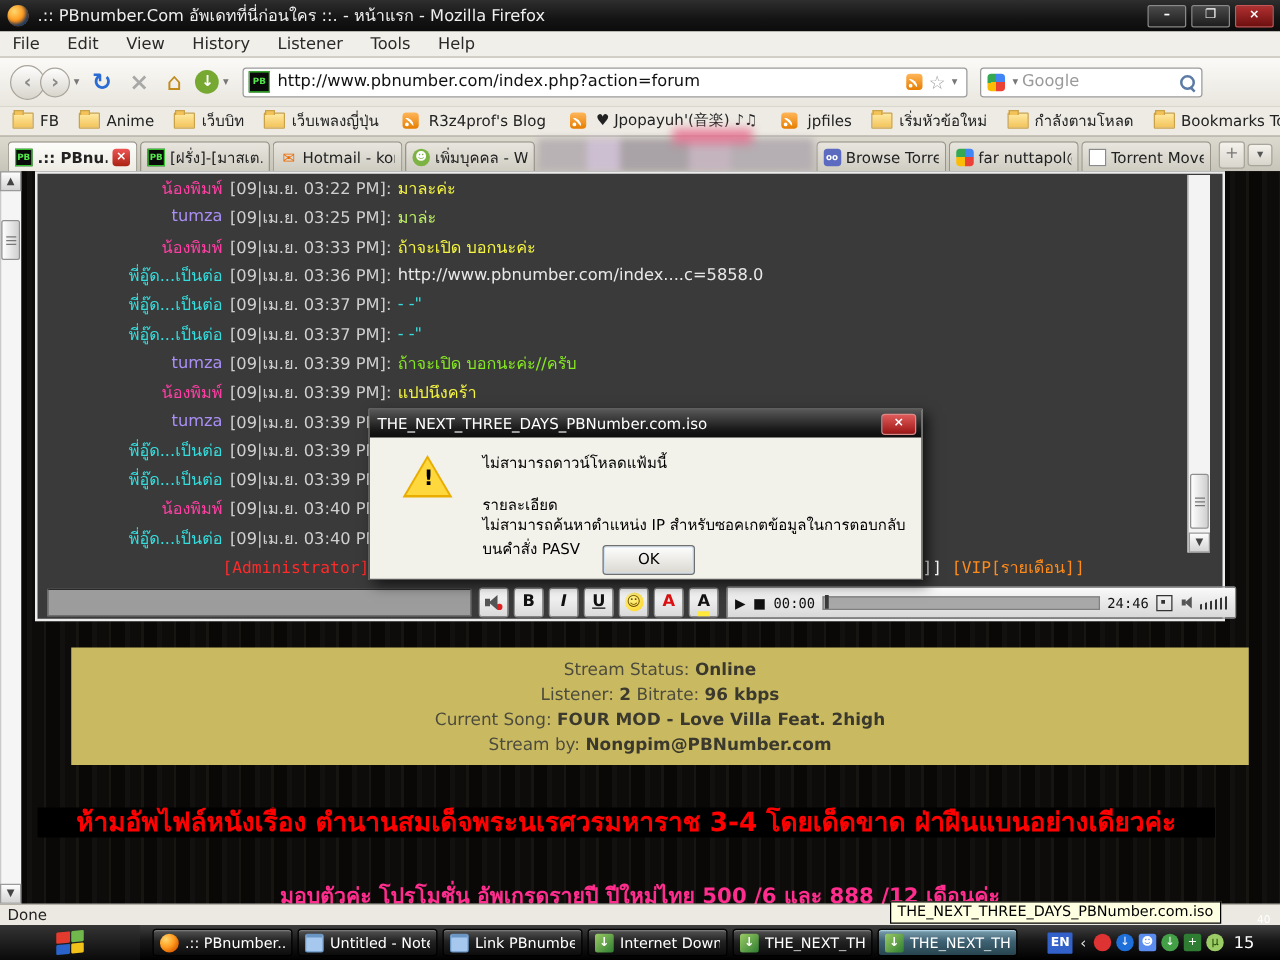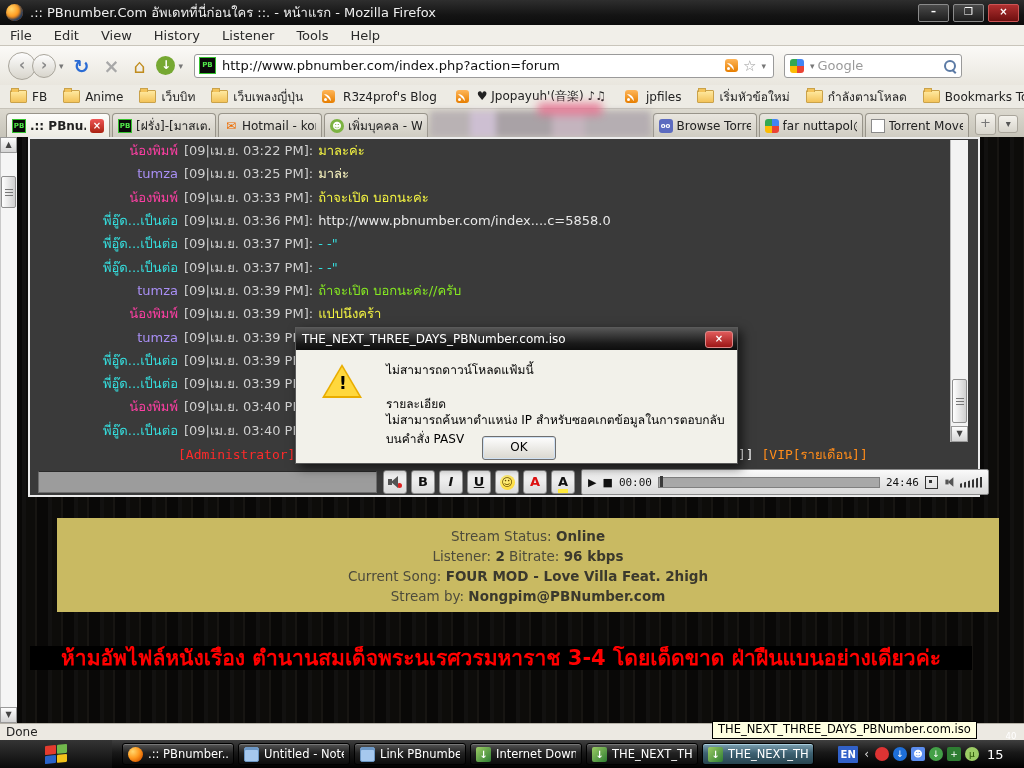--- a/index.html
+++ b/index.html
@@ -299,21 +299,21 @@
     <div class="chatbox">
       <div class="messages" id="messages">
           <div class="crow">
             <span class="cname" style="color: rgb(255, 63, 164);">น้องพิมพ์</span>
             <span class="ctime" style="color: rgb(207, 207, 207);">[09|เม.ย. 03:22 PM]:</span>
             <span class="cmsg" style="color: rgb(245, 245, 66);">มาละค่ะ</span>
           </div>
           <div class="crow">
             <span class="cname" style="color: rgb(169, 143, 245);">tumza</span>
             <span class="ctime" style="color: rgb(207, 207, 207);">[09|เม.ย. 03:25 PM]:</span>
-            <span class="cmsg" style="color: #fef9c3;">มาล่ะ</span>
+            <span class="cmsg" style="color: #bef264;">มาล่ะ</span>
           </div>
           <div class="crow">
             <span class="cname" style="color: rgb(255, 63, 164);">น้องพิมพ์</span>
             <span class="ctime" style="color: rgb(207, 207, 207);">[09|เม.ย. 03:33 PM]:</span>
             <span class="cmsg" style="color: rgb(245, 245, 66);">ถ้าจะเปิด บอกนะค่ะ</span>
           </div>
           <div class="crow">
             <span class="cname" style="color: rgb(53, 222, 222);">พี่อู๊ด...เป็นต่อ</span>
             <span class="ctime" style="color: rgb(207, 207, 207);">[09|เม.ย. 03:36 PM]:</span>
             <span class="cmsg" style="color: rgb(232, 232, 232);">http://www.pbnumber.com/index....c=5858.0 </span>
@@ -422,20 +422,21 @@
 
     <div class="abs goldbox" id="goldbox" style="background: rgb(201, 186, 98); margin-left: 24px;">
         <div><span>Stream Status: </span><b>Online</b></div>
         <div><span>Listener: </span><b>2</b><span>   Bitrate: </span><b>96 kbps</b></div>
         <div><span>Current Song: </span><b>FOUR MOD - Love Villa Feat. 2high</b></div>
         <div><span>Stream by: </span><b>Nongpim@PBNumber.com</b></div>
       </div>
 
     <div class="abs banner" id="banner" style="color: rgb(255, 0, 0);">ห้ามอัพไฟล์หนังเรื่อง ตำนานสมเด็จพระนเรศวรมหาราช 3-4 โดยเด็ดขาด ฝ่าฝืนแบนอย่างเดียวค่ะ</div>
 
+    <div class="abs promo" id="promo" style="color: rgb(255, 45, 141);">มอบตัวค่ะ โปรโมชั่น อัพเกรดรายปี ปีใหม่ไทย 500 /6 และ 888 /12 เดือนค่ะ</div>
 
     <div class="pagescroll">
       <span class="sbtn" style="top:0;">▲</span>
       <span class="psthumb">
           <span class="grip" style="top:12px;"></span>
         </span>
       <span class="sbtn" style="bottom:0;">▼</span>
     </div>
   </div>
 

